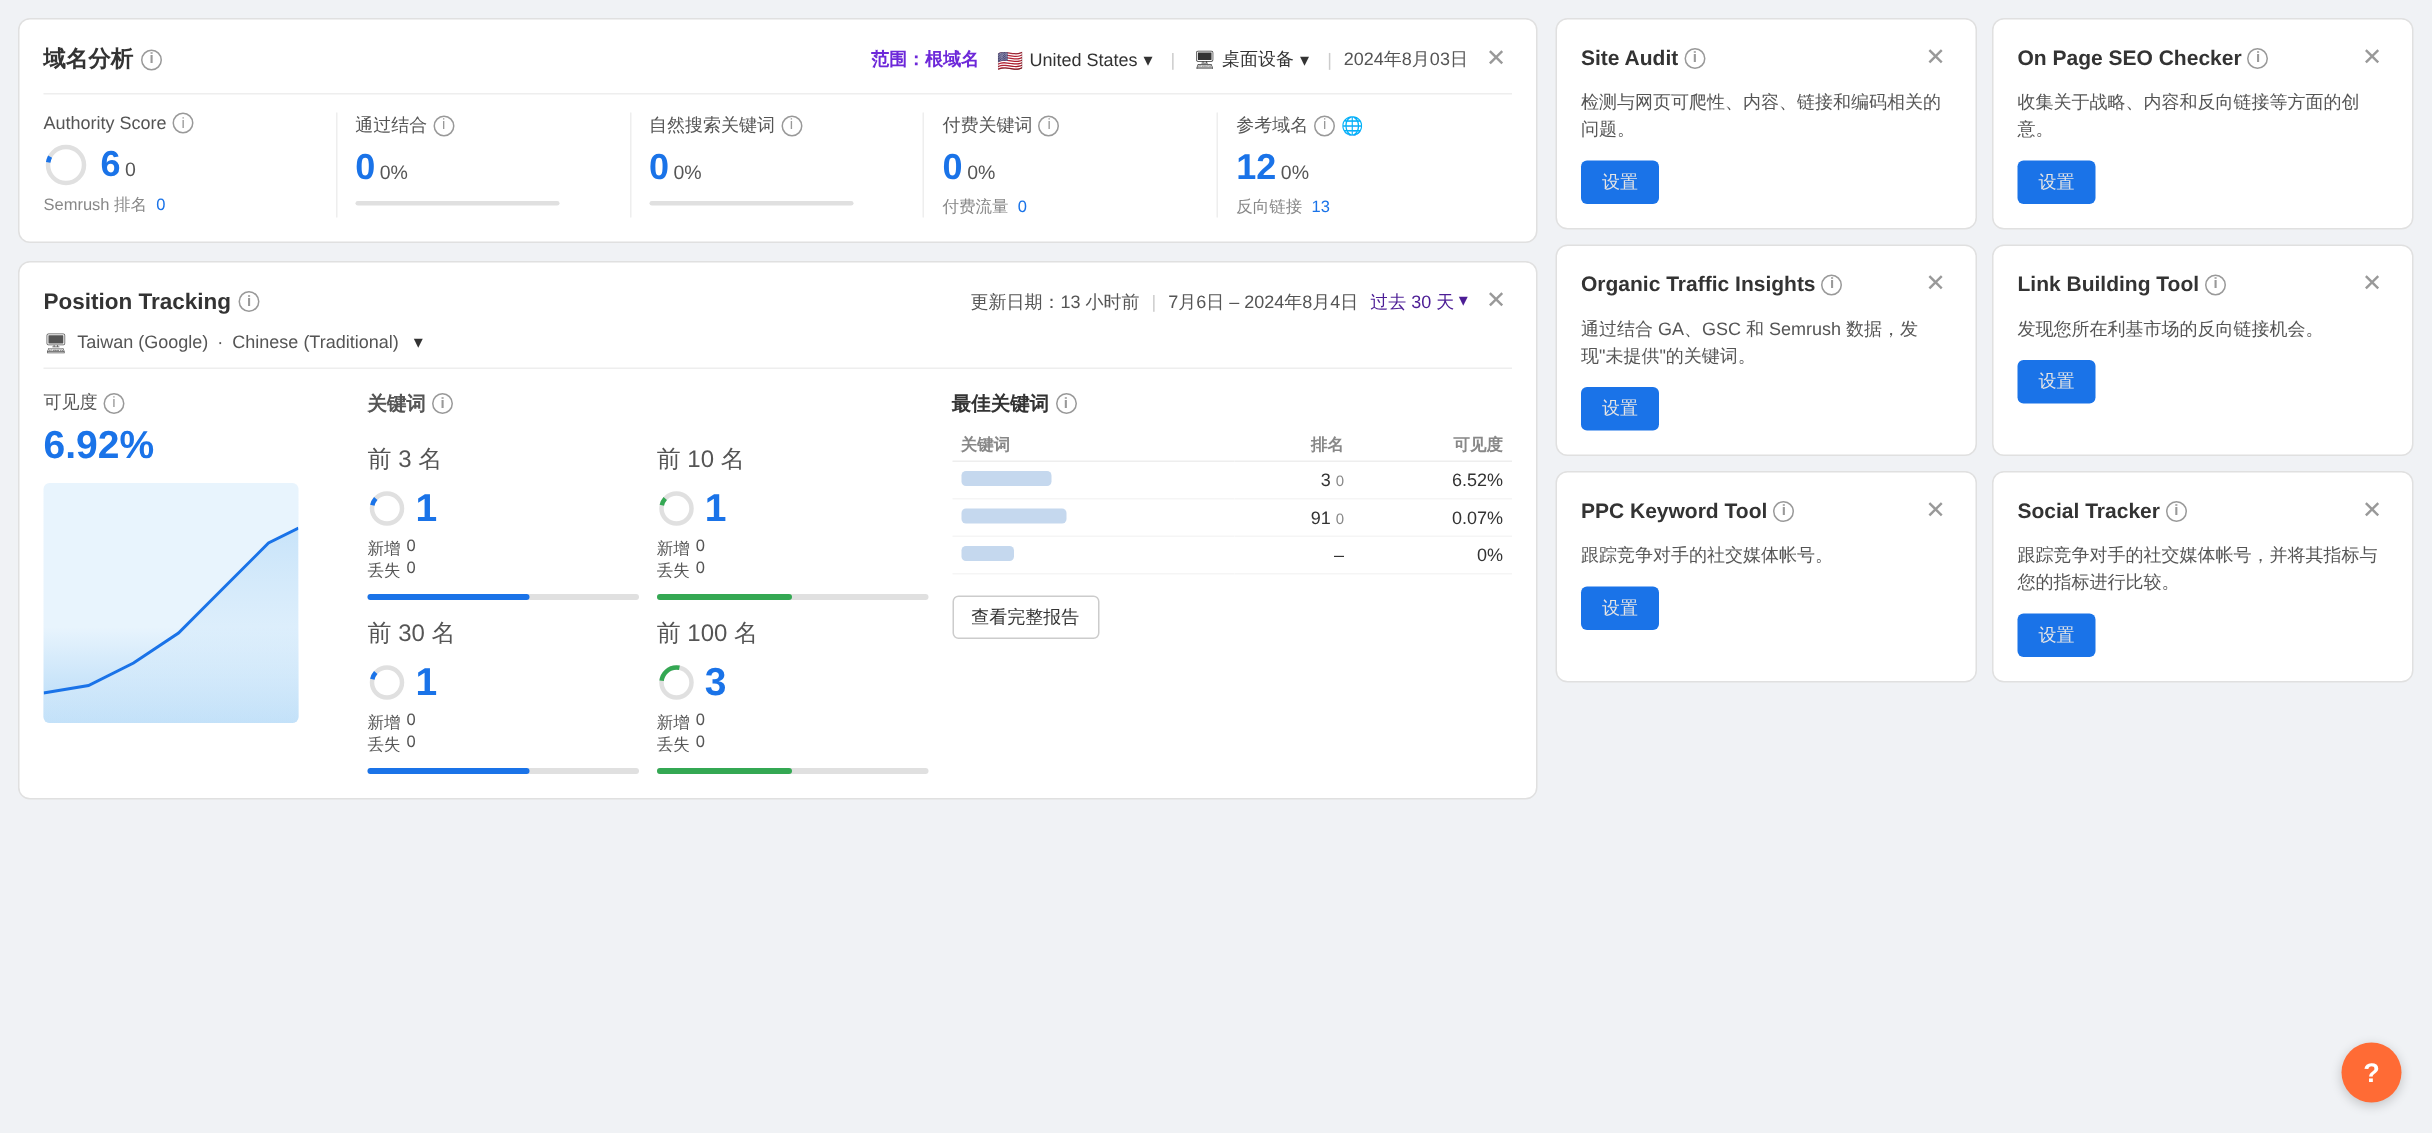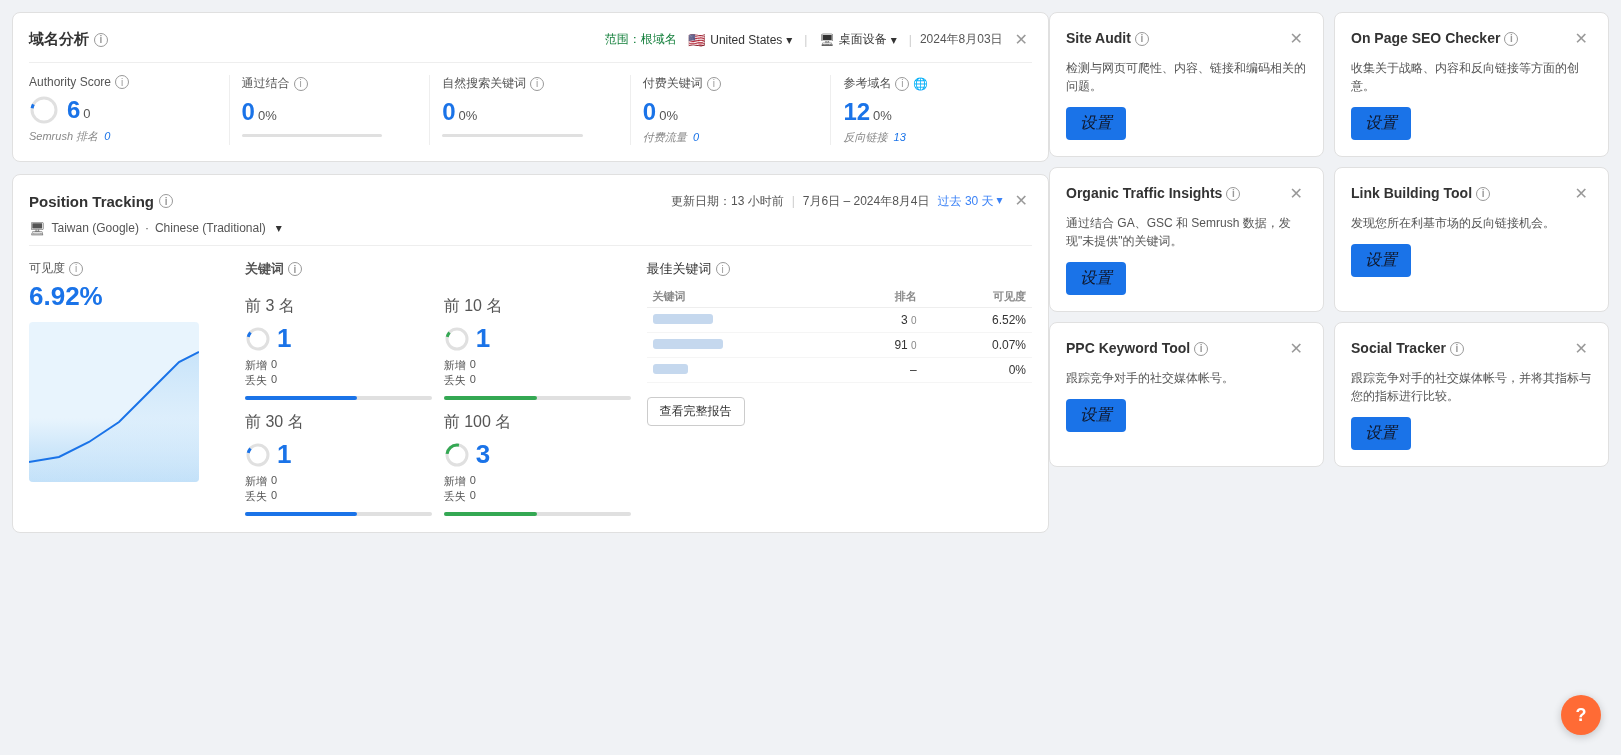--- a/index.html
+++ b/index.html
@@ -7,20 +7,21 @@
       font-family: -apple-system, BlinkMacSystemFont, 'Segoe UI', Arial, sans-serif;
       background: #f0f2f5;
       font-size: 13px;
       color: #333;
       min-height: 755px;
       overflow: hidden;
     }
     .layout {
       display: grid;
       grid-template-columns: 1fr 280px 280px;
+      gap: 12px;
       padding: 12px;
       height: 544px;
     }
     .main-col {
       display: flex;
       flex-direction: column;
       gap: 12px;
     }
     .card {
       background: #fff;
@@ -66,21 +67,21 @@
       align-items: center;
       gap: 5px;
     }
     .domain-controls {
       display: flex;
       align-items: center;
       gap: 8px;
       color: #555;
       font-size: 12px;
     }
-    .range-label { color: #15803d; }
+    .range-label { color: #6d28d9; font-weight: bold; }
     .dropdown-btn {
       display: inline-flex;
       align-items: center;
       gap: 4px;
       background: none;
       border: none;
       cursor: pointer;
       font-size: 12px;
       color: #333;
       padding: 2px 4px;
@@ -118,21 +119,20 @@
     }
     .metric-value .sub {
       font-size: 13px;
       font-weight: 400;
       color: #555;
     }
     .metric-sub {
       font-size: 11px;
       color: #888;
       margin-top: 4px;
-      font-style: italic;
     }
     .metric-sub a { color: #1a73e8; text-decoration: none; }
     .progress-bar-container {
       height: 3px;
       background: #e0e0e0;
       border-radius: 2px;
       margin-top: 8px;
       width: 80%;
     }
     .progress-bar {
@@ -164,21 +164,21 @@
       gap: 5px;
     }
     .position-controls {
       display: flex;
       align-items: center;
       gap: 8px;
       font-size: 12px;
       color: #555;
     }
     .date-range-link {
-      color: #3b82f6;
+      color: #4c1d95;
       cursor: pointer;
       display: inline-flex;
       align-items: flex-start;
       gap: 3px;
     }
     .location-bar {
       display: flex;
       align-items: center;
       gap: 6px;
       font-size: 12px;
@@ -247,21 +247,21 @@
       margin-top: 8px;
       width: 100%;
     }
     .kw-bar-blue { height: 100%; background: #1a73e8; border-radius: 2px; width: 60%; }
     .kw-bar-green { height: 100%; background: #34a853; border-radius: 2px; width: 50%; }
 
     
     .best-kw-section {}
     .best-kw-title {
       font-size: 13px;
-      font-weight: 400;
+      font-weight: 700;
       margin-bottom: 8px;
       display: flex;
       align-items: center;
       gap: 4px;
     }
     .bk-table { width: 100%; border-collapse: collapse; }
     .bk-table th {
       font-size: 11px;
       color: #888;
       text-align: left;
@@ -317,27 +317,26 @@
       line-height: 1.4;
     }
     .side-card-desc {
       font-size: 12px;
       color: #555;
       line-height: 1.5;
       margin-bottom: 12px;
     }
     .setup-btn {
       background: #1a73e8;
-      color: #0f172a;
+      color: #e5e5e5;
       border: none;
       border-radius: 4px;
       padding: 6px 14px;
       cursor: pointer;
-      font-size: 16px;
-      font-style: italic;
+      font-size: 12px;
     }
 
     
     .help-btn {
       position: fixed;
       bottom: 20px;
       right: 20px;
       width: 40px;
       height: 40px;
       border-radius: 50%;

